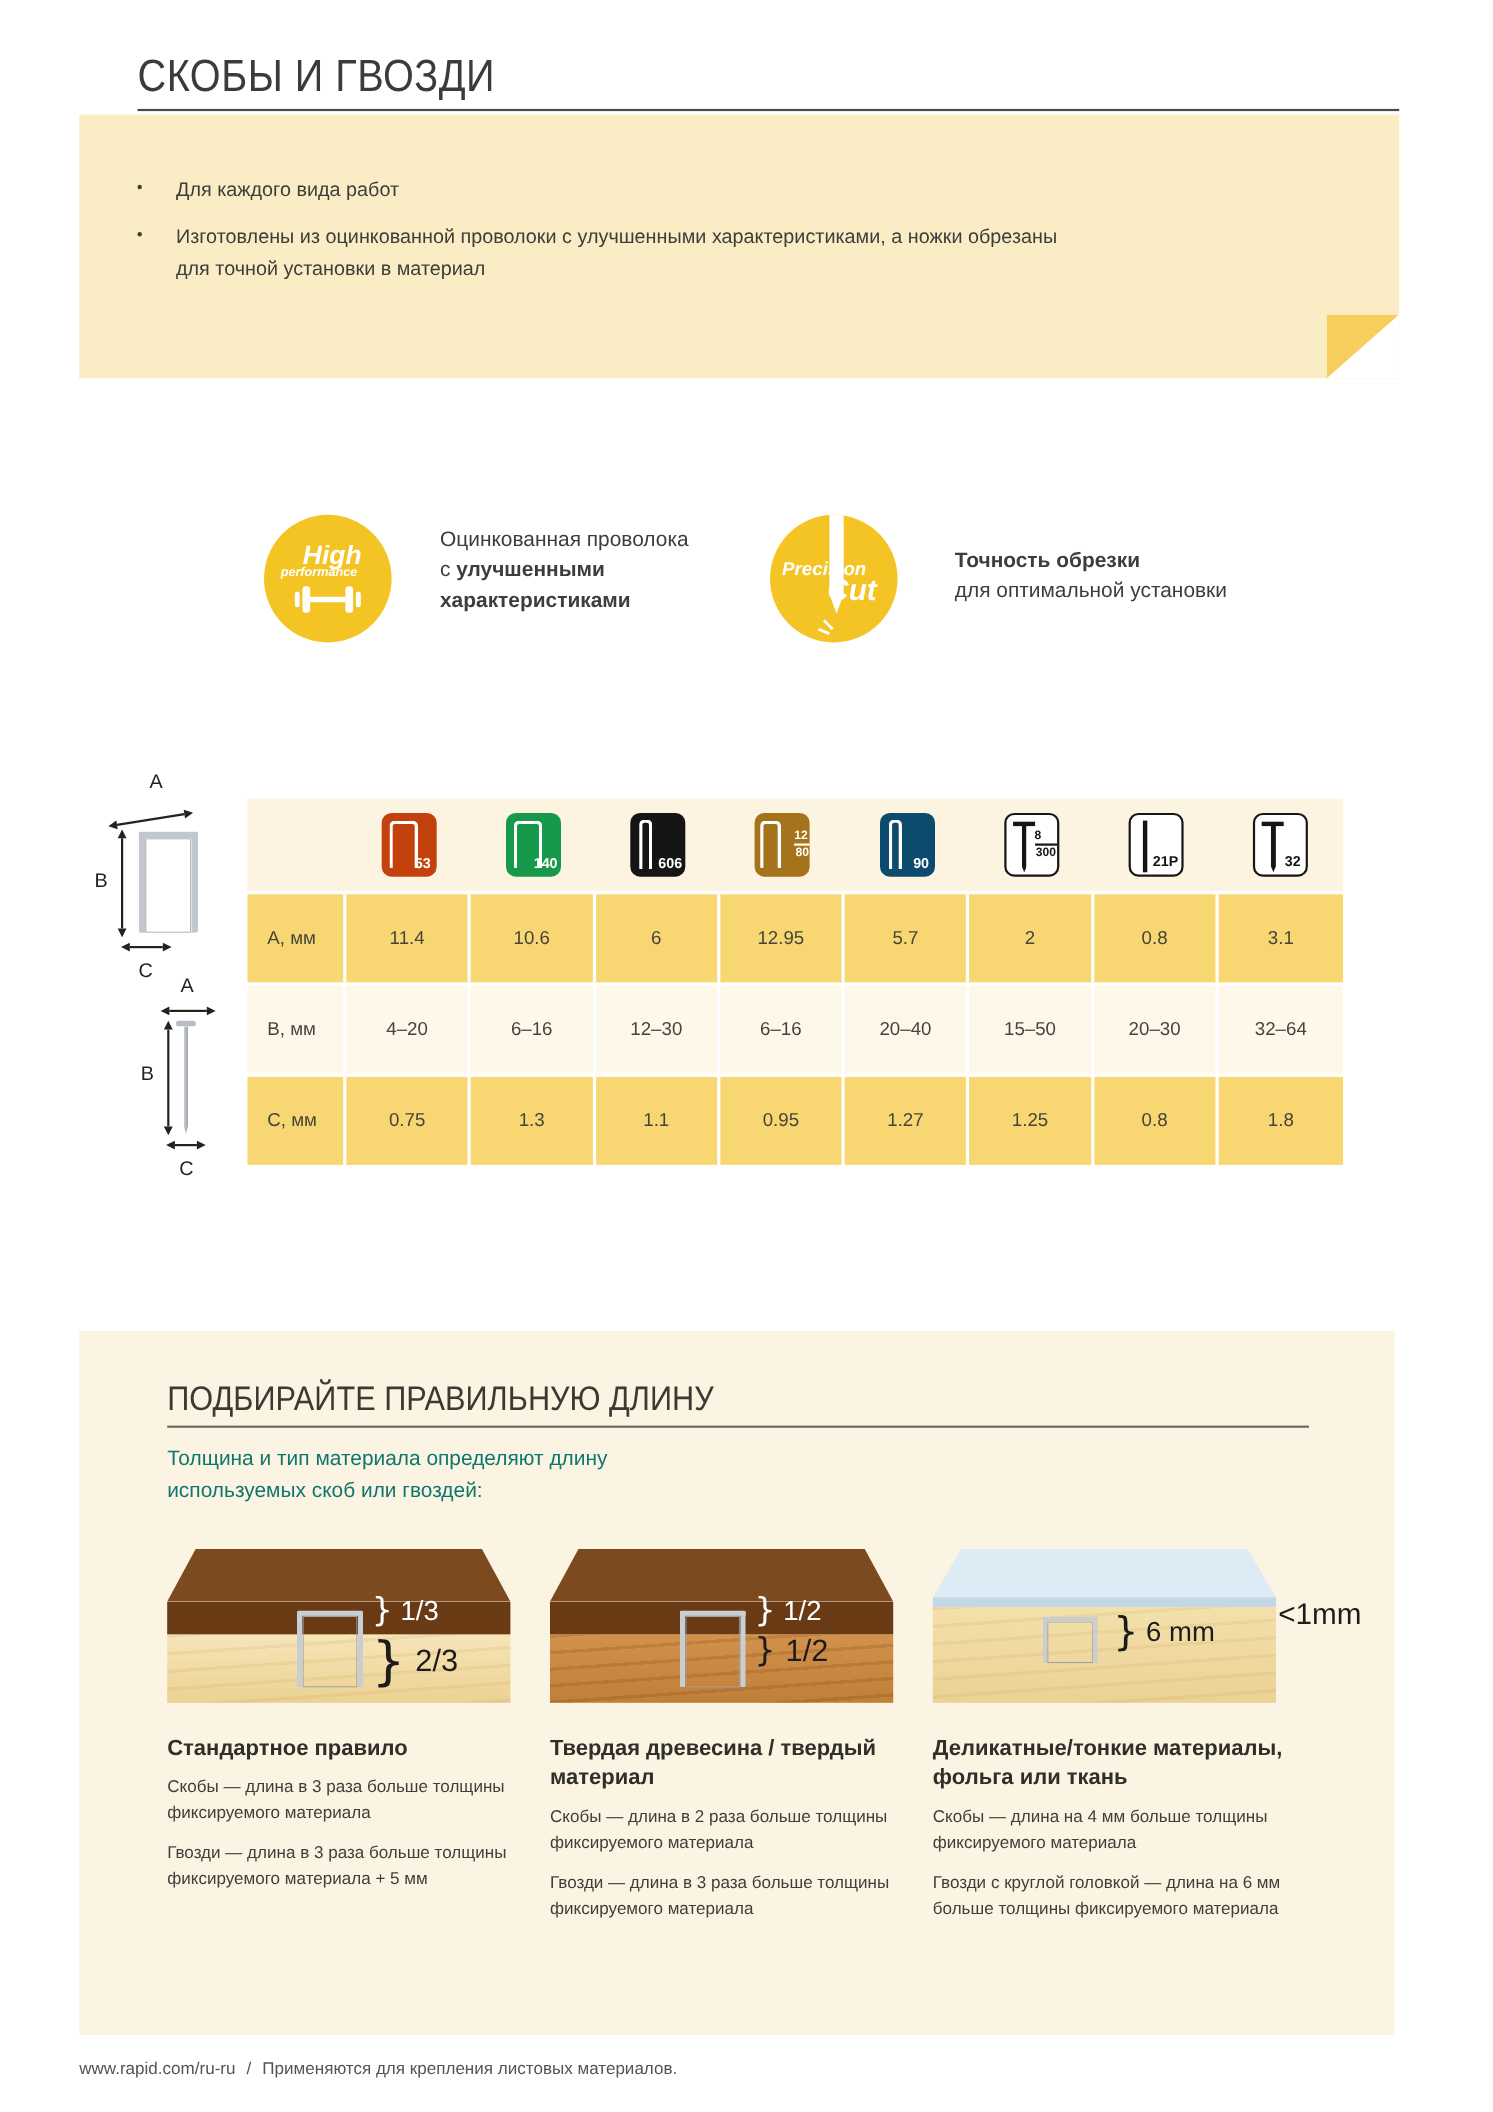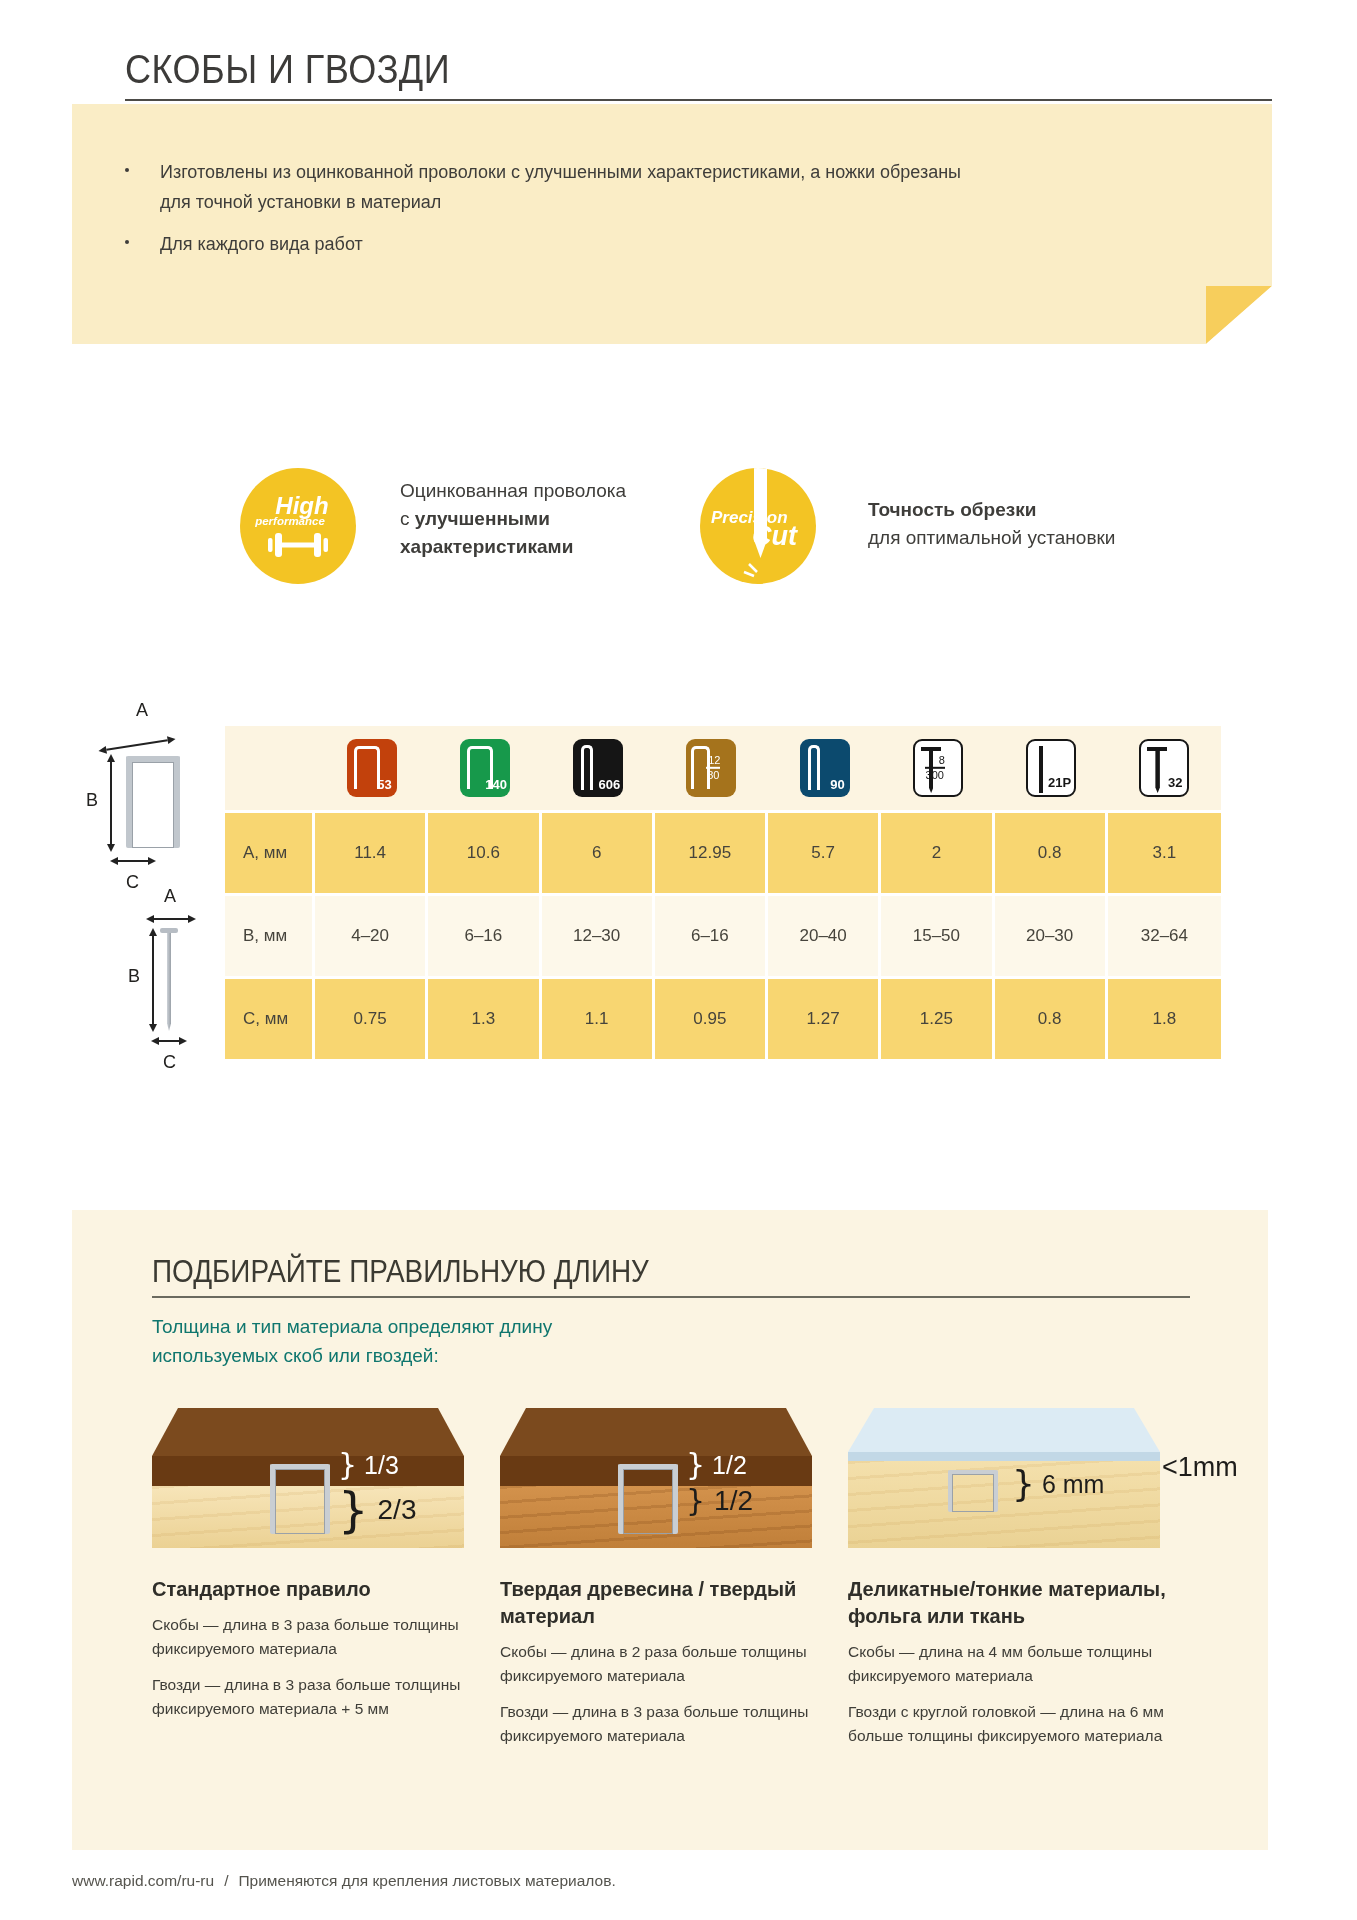--- a/index.html
+++ b/index.html
@@ -83,22 +83,22 @@
   .g-wide.sm{width:19px;left:5px;}
   .g-narrow{position:absolute;left:8px;top:6px;width:12px;height:45px;
             border:3px solid currentColor;border-bottom:none;border-radius:5px 5px 0 0;box-sizing:border-box;}
   .g-nail{position:absolute;left:6px;top:6px;width:24px;height:46px;}
   .g-nail::before{content:"";position:absolute;left:0;top:0;width:20px;height:4px;background:currentColor;}
   .g-nail::after{content:"";position:absolute;left:8px;top:0;width:4.5px;height:46px;background:currentColor;
                  clip-path:polygon(0 0,100% 0,100% 88%,50% 100%,0 88%);}
   .g-pin{position:absolute;left:11px;top:5px;width:3.5px;height:47px;background:currentColor;}
   .num{position:absolute;right:5px;bottom:6px;font-weight:bold;font-size:13px;line-height:1;}
   .num.n3{font-size:13px;right:3px;}
-  .frac{position:absolute;right:16px;top:50%;transform:translateY(-50%);text-align:right;
-        font-weight:normal;font-size:11px;line-height:1.2;}
+  .frac{position:absolute;right:0;top:50%;transform:translateY(-50%);text-align:left;
+        font-weight:bold;font-size:11px;line-height:1.2;}
   .frac .den{display:block;border-top:2px solid currentColor;padding:0 1px;}
 
   
   .guide{position:absolute;left:72px;top:1210px;width:1196px;height:640px;background:#FBF4E2;}
   .g-heading{position:absolute;left:80px;top:44px;font-size:31px;color:#3b3a32;
              transform:scaleX(.9);transform-origin:left;white-space:nowrap;}
   .g-rule{position:absolute;left:80px;top:86px;width:1038px;height:2px;background:#6b6a5f;}
   .g-intro{position:absolute;left:80px;top:102px;font-size:19px;line-height:29px;color:#0f766e;max-width:450px;}
 
   .card{position:absolute;top:198px;width:340px;}
@@ -146,25 +146,25 @@
 
 <div class="page">
 
   <div class="title">СКОБЫ И ГВОЗДИ</div>
   <div class="title-rule"></div>
 
   <div class="intro">
     <div class="intro-list">
       <div class="bullet-row">
         <span class="bullet-dot"></span>
-        <span class="bullet-text">Изготовлены из оцинкованной проволоки с улучшенными характеристиками, а ножки обрезаны для точной установки в материал</span>
+        <span class="bullet-text">Для каждого вида работ</span>
       </div>
       <div class="bullet-row">
         <span class="bullet-dot"></span>
-        <span class="bullet-text">Для каждого вида работ</span>
+        <span class="bullet-text">Изготовлены из оцинкованной проволоки с улучшенными характеристиками, а ножки обрезаны для точной установки в материал</span>
       </div>
     </div>
     <div class="fold-dark"></div>
     <div class="fold-cut"></div>
   </div>
 
   <div class="badge badge1">
     <div class="badge-inner">
       <span class="bw1">High</span>
       <span class="bw2">performance</span>

